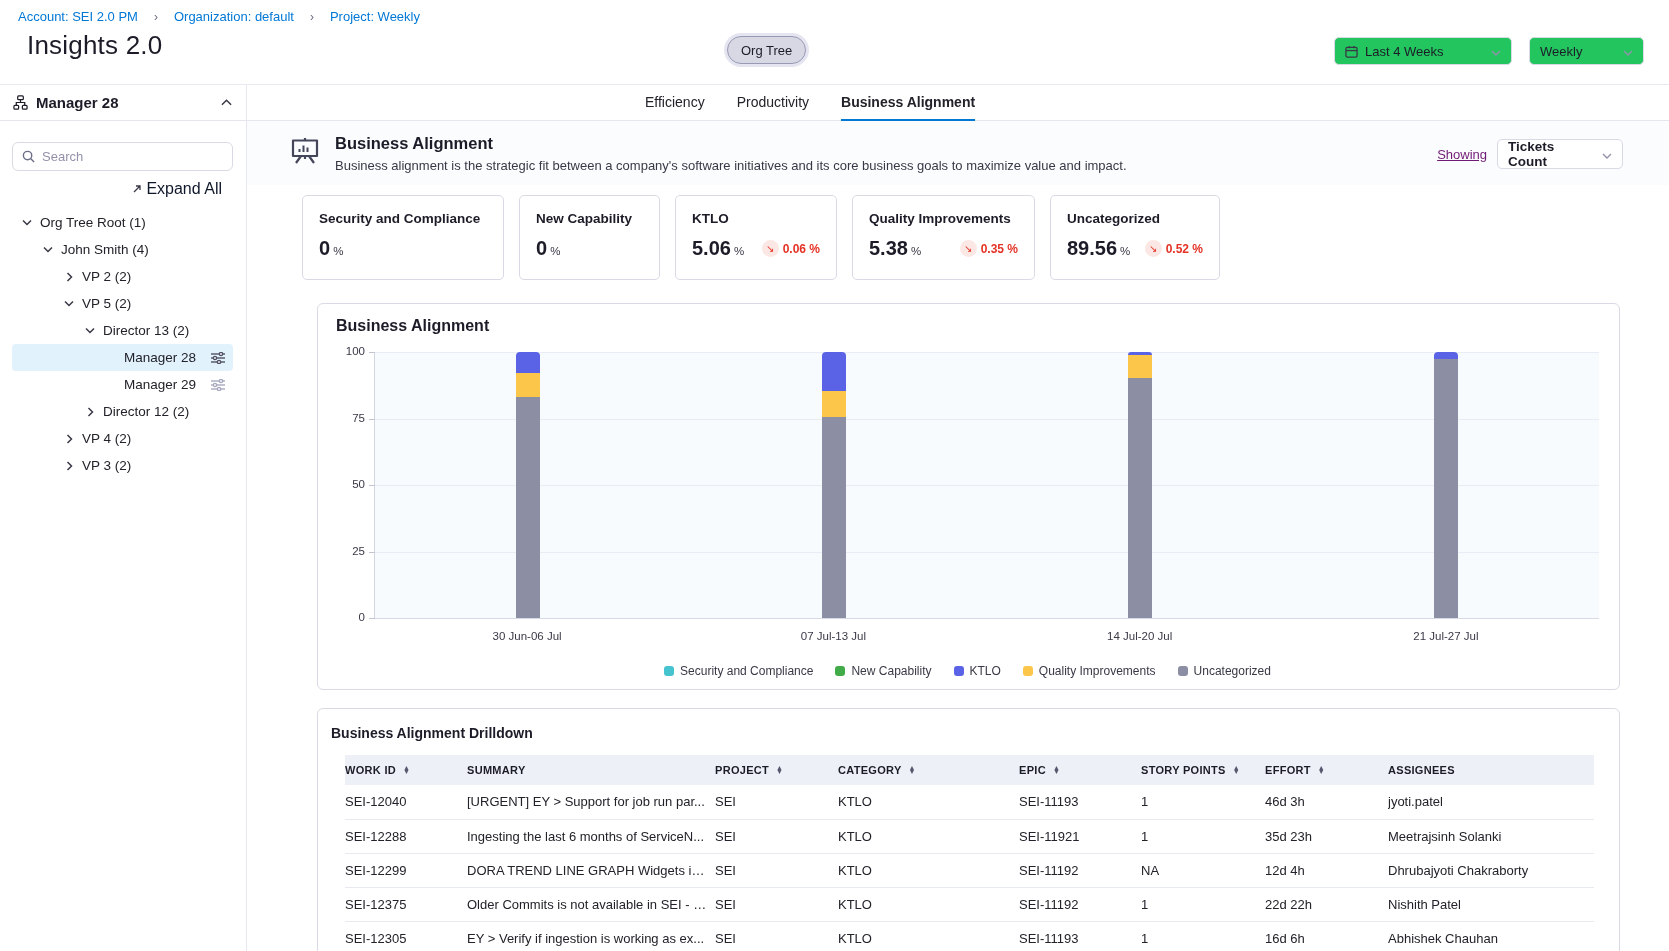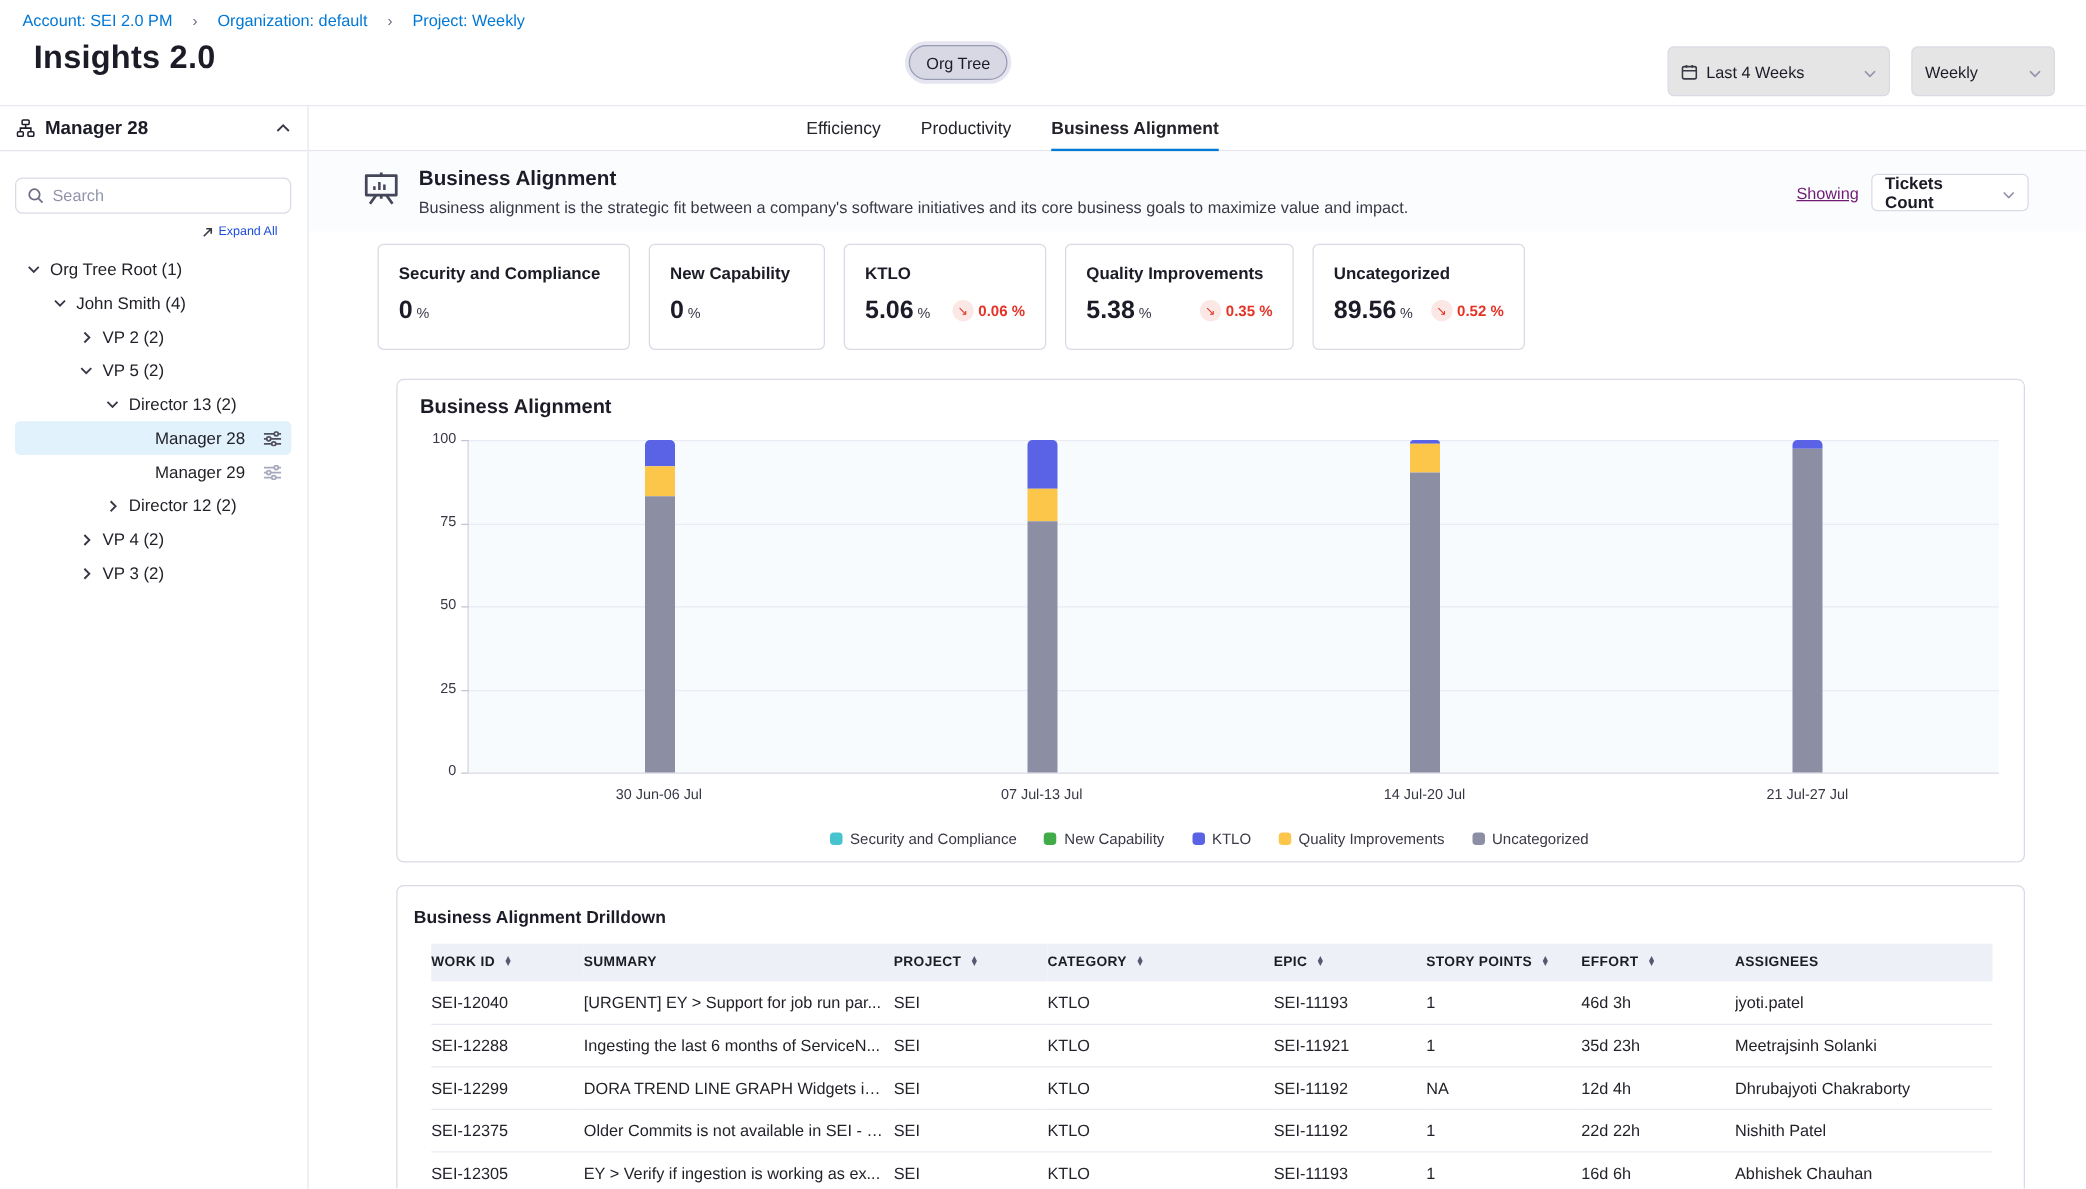--- a/index.html
+++ b/index.html
@@ -4,25 +4,25 @@
 <style>
   * { margin:0; padding:0; box-sizing:border-box; }
   html,body { width:1669px; height:951px; overflow:hidden; background:#fff;
     font-family:"Liberation Sans", sans-serif; color:#1c1c28; }
 
   
   .top-header { position:relative; height:85px; border-bottom:1px solid #e8e9f1; }
   .breadcrumb { padding:9px 0 0 18px; font-size:13px; display:flex; align-items:center; gap:16px; }
   .bc-link { color:#0278d5; cursor:pointer; }
   .bc-sep { color:#6b6d85; font-size:12px; }
-  .page-title { margin:6px 0 0 27px; font-size:26px; font-weight:700; letter-spacing:.2px; }
+  .page-title { margin:6px 0 0 27px; font-size:26px; font-weight:400; letter-spacing:.2px; }
   .org-tree-btn { position:absolute; left:727px; top:36px; height:28px; padding:0 13px;
     background:#d7d8e3; border:1px solid #989ab3; border-radius:14px; font-size:13px;
     color:#1c1c28; box-shadow:0 0 0 3px #e4e5f0; cursor:pointer; }
-  .hdr-select { position:absolute; top:37px; height:40px; background:#e5e5e5;
+  .hdr-select { position:absolute; top:37px; height:28px; background:#22c55e;
     border:1px solid #d9dae5; border-radius:5px; display:flex; align-items:center;
     padding:0 10px; font-size:13px; gap:7px; cursor:pointer; }
   .hdr-select .chev { margin-left:auto; color:#9293ab; }
   #date-range-select { left:1334px; width:178px; }
   #granularity-select { left:1529px; width:115px; }
 
   
   .shell { display:flex; height:866px; }
   .sidebar { width:247px; border-right:1px solid #e6e7f0; flex:none; }
   .main { flex:1; display:flex; flex-direction:column; overflow:hidden; }
@@ -31,21 +31,21 @@
   .sb-head { height:36px; display:flex; align-items:center; padding:0 14px 0 13px;
     border-bottom:1px solid #e4e5ee; gap:8px; }
   .sb-title { font-size:15px; font-weight:700; }
   .sb-collapse { margin-left:auto; color:#383946; cursor:pointer; display:flex; }
   .search-box { margin:21px 13px 0 12px; height:29px; border:1px solid #d9dae5; border-radius:6px;
     display:flex; align-items:center; padding:0 9px; gap:7px; background:#fff; }
   .search-box input { border:none; outline:none; font-size:13px; width:100%;
     font-family:"Liberation Sans",sans-serif; color:#1c1c28; background:transparent; }
   .search-box input::placeholder { color:#9process293ab; }
   .search-box input::placeholder { color:#9293ab; }
-  .expand-all { margin:9px 24px 0 0; text-align:right; font-size:10px; color:#1d4ed8;
+  .expand-all { margin:9px 24px 0 0; text-align:right; font-size:16px; color:#0f172a;
     display:flex; justify-content:flex-end; align-items:center; gap:4px; cursor:pointer; }
   .tree { margin-top:11px; }
   .tree-row { height:27px; display:flex; align-items:center; font-size:13.5px;
     color:#22222a; cursor:pointer; margin:0 13px 0 12px; border-radius:4px; gap:6px; }
   .tree-row.selected { background:#e2f2fd; }
   .tree-chev { display:flex; color:#383946; width:14px; justify-content:center; flex:none; }
   .tree-spacer { width:14px; flex:none; }
   .sliders-icon { margin-left:auto; margin-right:8px; display:flex; color:#a7a9bf; }
   .tree-row.selected .sliders-icon { color:#4f5162; }
 

